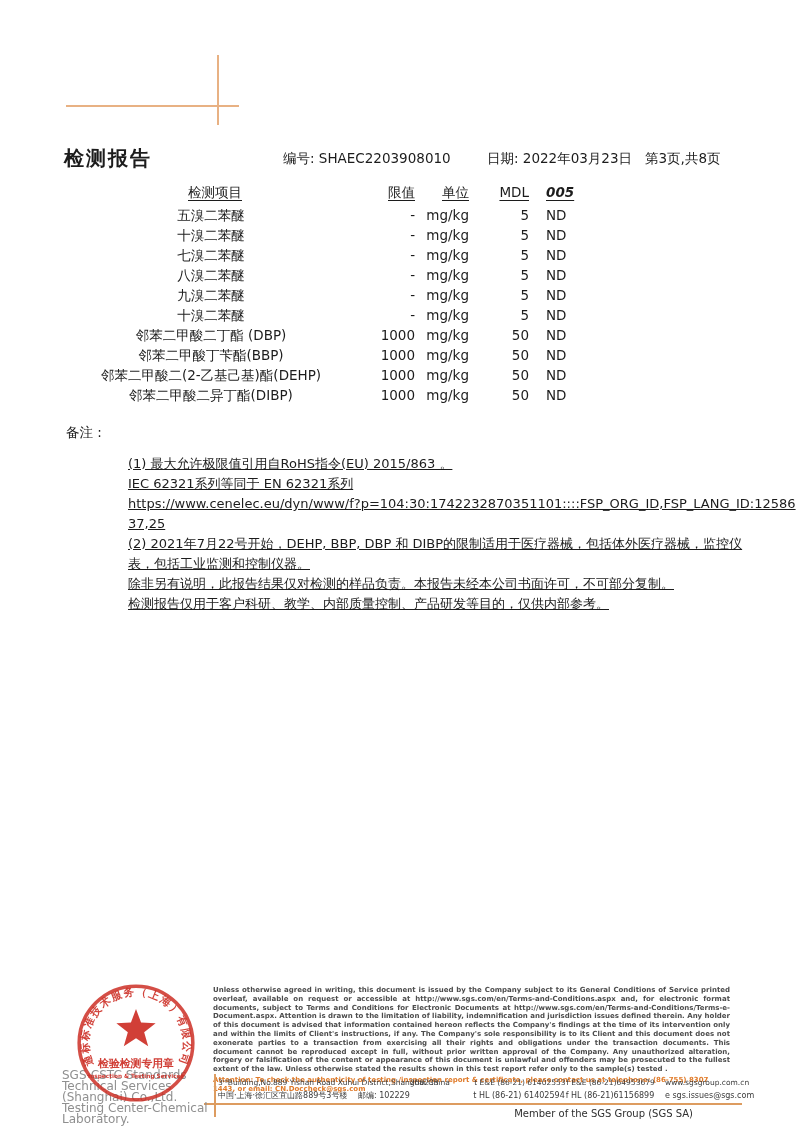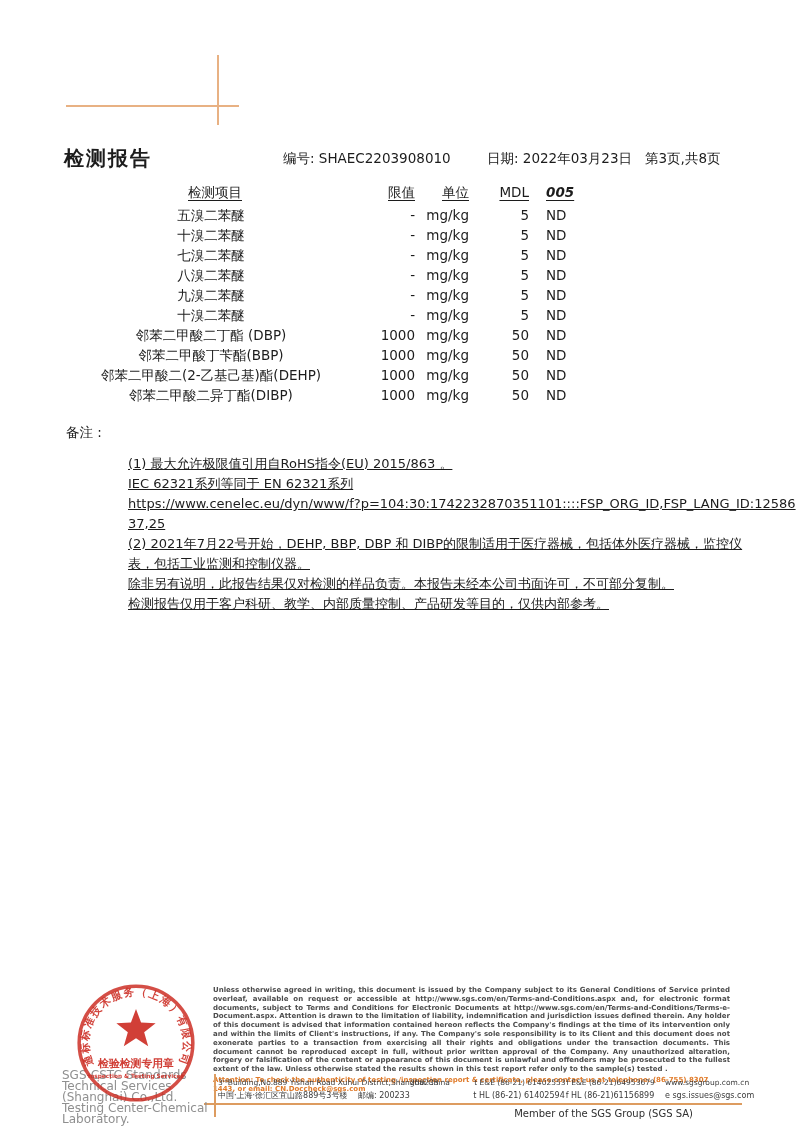--- a/index.html
+++ b/index.html
@@ -195,21 +195,21 @@
 
   <div class="address-block">
     <div class="addr-row">
       <span class="a1">3ʳᵈBuilding,No.889 Yishan Road Xuhui District,Shanghai China</span>
       <span class="a2">200233</span>
       <span class="a3">t E&amp;E (86-21) 61402553</span>
       <span class="a4">f E&amp;E (86-21)64953679</span>
       <span class="a5">www.sgsgroup.com.cn</span>
     </div>
     <div class="addr-row addr-cn">
-      <span class="a1w">中国·上海·徐汇区宜山路889号3号楼　 邮编: 200233</span>
+      <span class="a1w">中国·上海·徐汇区宜山路889号3号楼　 邮编: 102229</span>
       <span class="a3">t HL (86-21) 61402594</span>
       <span class="a4">f HL (86-21)61156899</span>
       <span class="a5">e  sgs.issues@sgs.com</span>
     </div>
   </div>
 
   <div class="v-rule"></div>
   <div class="h-rule"></div>
 
   <div class="member">Member of the SGS Group (SGS SA)</div>

